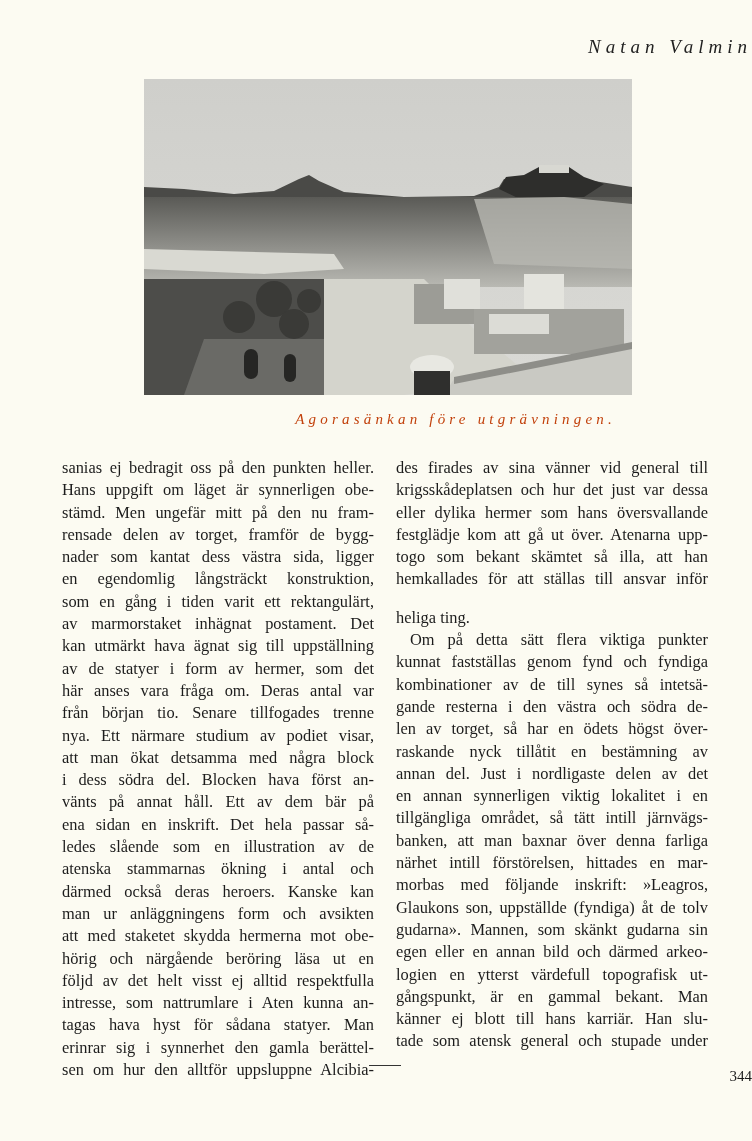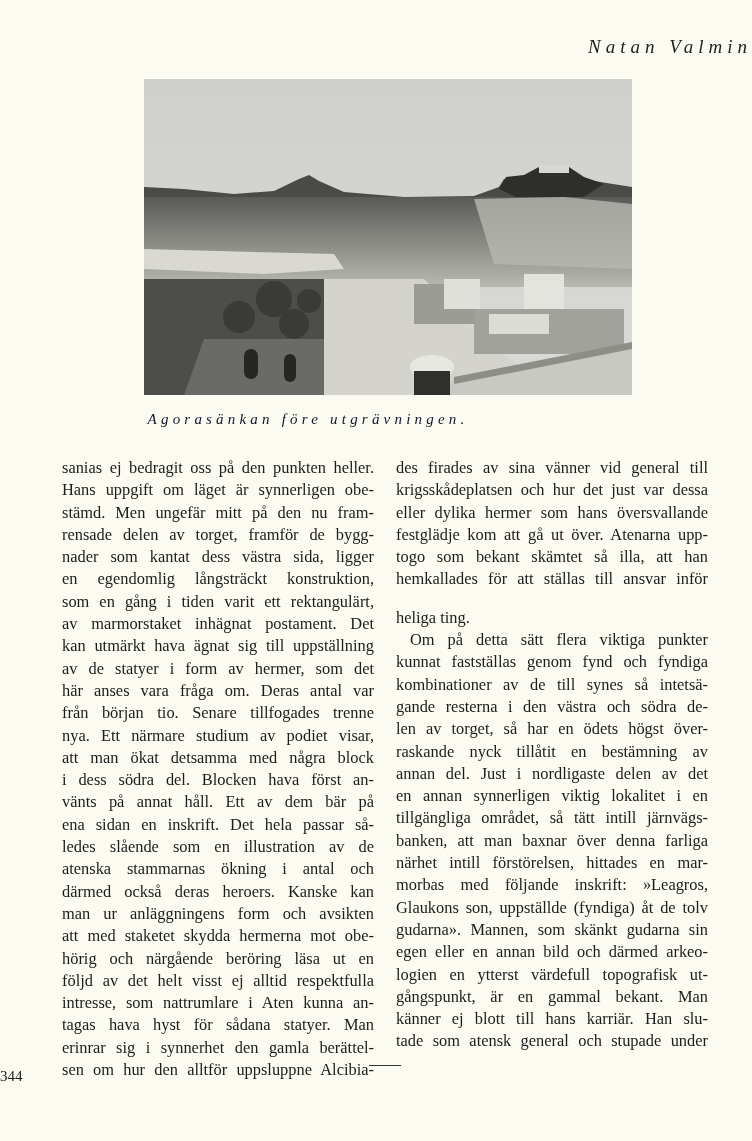--- a/index.html
+++ b/index.html
@@ -14,40 +14,40 @@
     position: absolute; top: 36px; left: 0; width: 752px;
     text-align: right; font-style: italic; font-size: 19px;
     letter-spacing: 5px; color: #222;
   }
   .photo {
     position: absolute; left: 144px; top: 79px; width: 488px; height: 316px;
     overflow: hidden; background: #d6d6d2;
   }
   .photo svg { display: block; width: 100%; height: 100%; }
   .caption {
-    position: absolute; top: 411px; left: 0; width: 616px; text-align: center;
-    font-style: italic; font-size: 15px; letter-spacing: 4.2px; color: #0f172a;
+    position: absolute; top: 411px; left: 0; width: 616px; text-align: right;
+    font-style: italic; font-size: 15px; letter-spacing: 4.2px; color: #c2410c;
   }
   .col {
     position: absolute; top: 457px; width: 312px;
     font-size: 16.4px; line-height: 22.3px; text-align: justify;
   }
   .col.left { left: 62px; }
   .col.right { left: 396px; }
   .col .line {
     display: block; text-align: justify; text-align-last: justify;
     white-space: nowrap; overflow: visible; height: 22.3px;
   }
   .col .line.last { text-align-last: left; margin-top: 16px; }
   .col .line.indent { padding-left: 14px; }
   .folio-rule {
     position: absolute; top: 1065px; left: 369px; width: 32px; height: 1px; background: #333;
   }
   .folio {
-    position: absolute; top: 1068px; left: 0; width: 752px; text-align: left; font-size: 15px;
+    position: absolute; top: 1068px; left: 0; width: 752px; text-align: right; font-size: 15px;
   }
 </style>
 </head>
 <body>
 
 <div class="running-head">Natan Valmin</div>
 
 <div class="photo">
   <svg viewBox="0 0 488 316" preserveAspectRatio="none">
     <defs>

